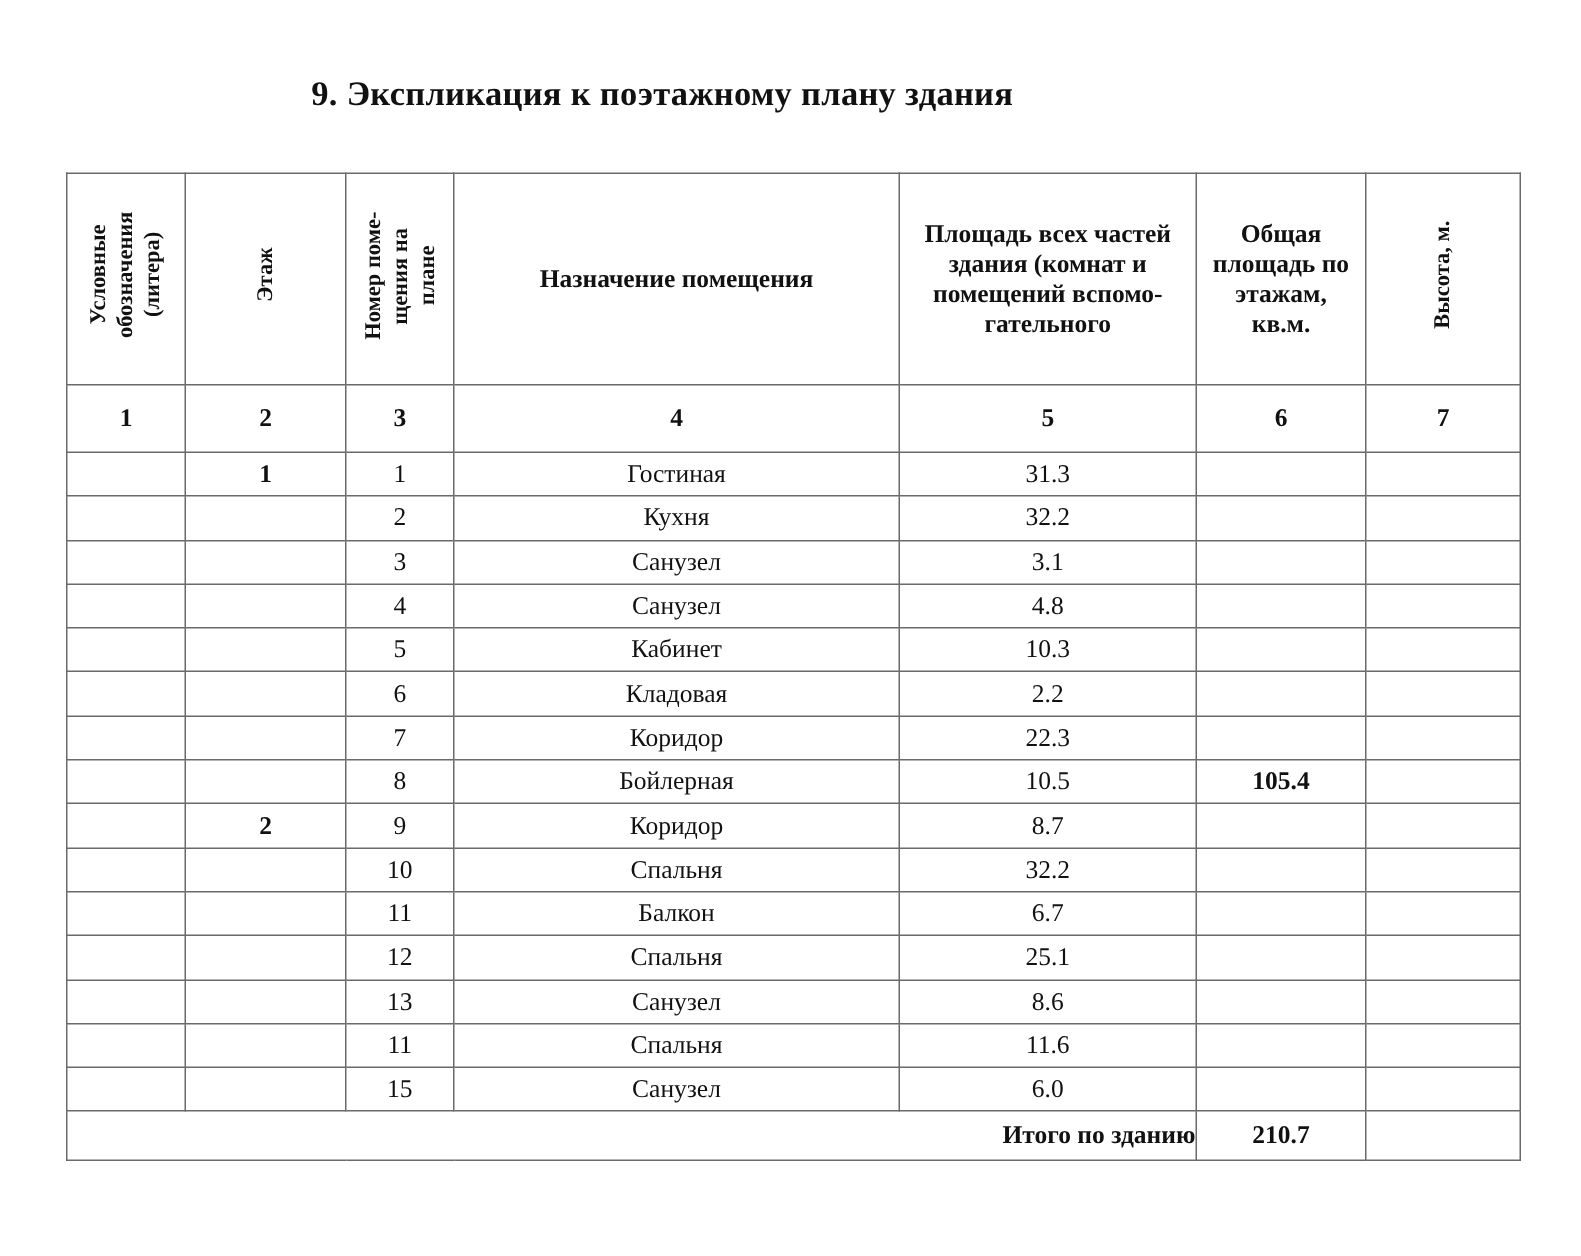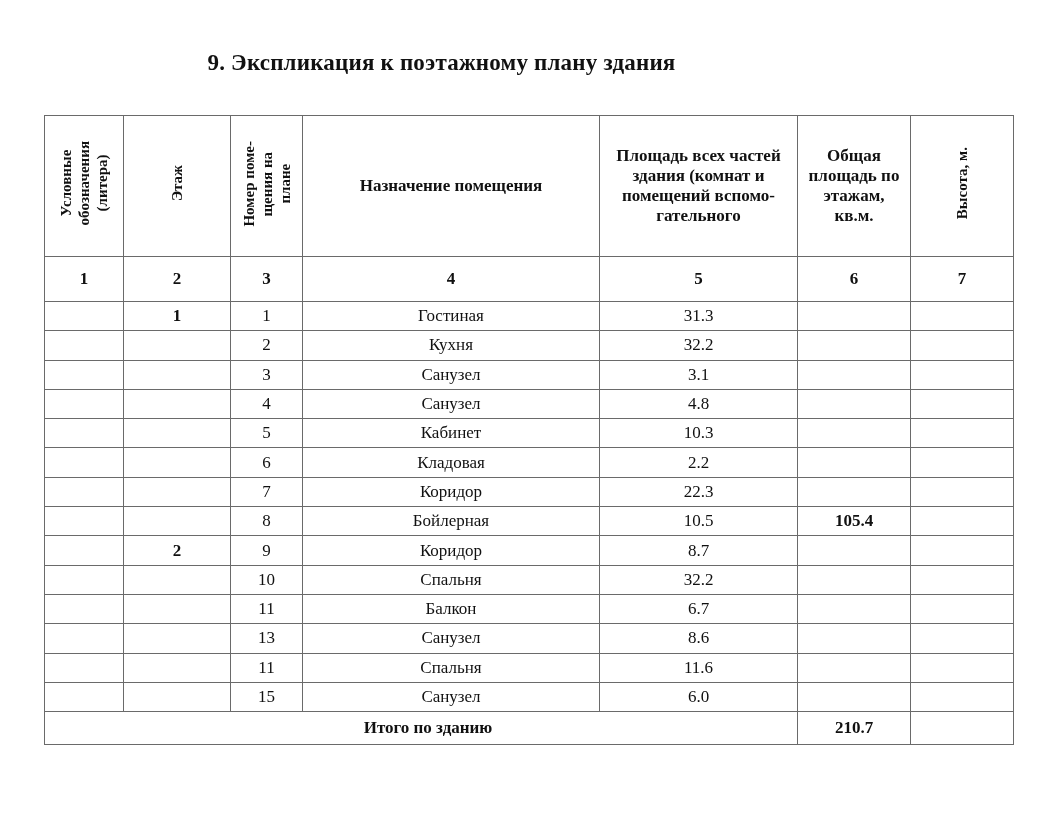--- a/index.html
+++ b/index.html
@@ -11,21 +11,21 @@
                table-layout:fixed; width:969px; }
   table.expl td { border:1.5px solid #6a6a6a; padding:0; text-align:center;
                   vertical-align:middle; font-size:17px; overflow:hidden; }
   .hdr td { height:140px; font-weight:bold; font-size:15px; line-height:20px; }
   .vert { display:inline-block; writing-mode:vertical-rl; transform:rotate(180deg);
           font-weight:bold; font-size:15px; line-height:18px; text-align:center; }
   .nums td { height:44px; vertical-align:top; font-weight:bold; font-size:15px; padding-top:3px; }
   .row td { height:28.3px; line-height:20px; }
   .bold { font-weight:bold; }
   .total td { height:32px; font-weight:bold; font-size:17px; }
-  .total .lbl { text-align:center; padding-left:14px; }
+  .total .lbl { text-align:right; padding-left:14px; }
 </style>
 </head>
 <body>
 
 <div class="title">9. Экспликация к поэтажному плану здания</div>
 
 <table class="expl">
   <colgroup>
     <col style="width:79px">
       <col style="width:107px">
@@ -165,20 +165,29 @@
         <td class="bold"></td>
         <td>11</td>
         <td>Балкон</td>
         <td>6.7</td>
         <td class="bold"></td>
         <td></td>
       </tr>
       <tr class="row">
         <td></td>
         <td class="bold"></td>
+        <td>12</td>
+        <td>Спальня</td>
+        <td>25.1</td>
+        <td class="bold"></td>
+        <td></td>
+      </tr>
+      <tr class="row">
+        <td></td>
+        <td class="bold"></td>
         <td>13</td>
         <td>Санузел</td>
         <td>8.6</td>
         <td class="bold"></td>
         <td></td>
       </tr>
       <tr class="row">
         <td></td>
         <td class="bold"></td>
         <td>11</td>

